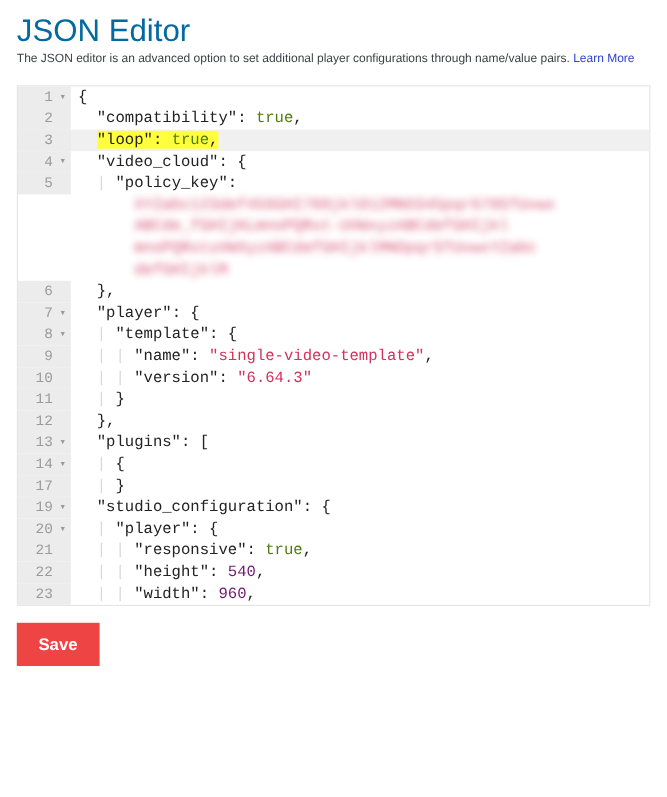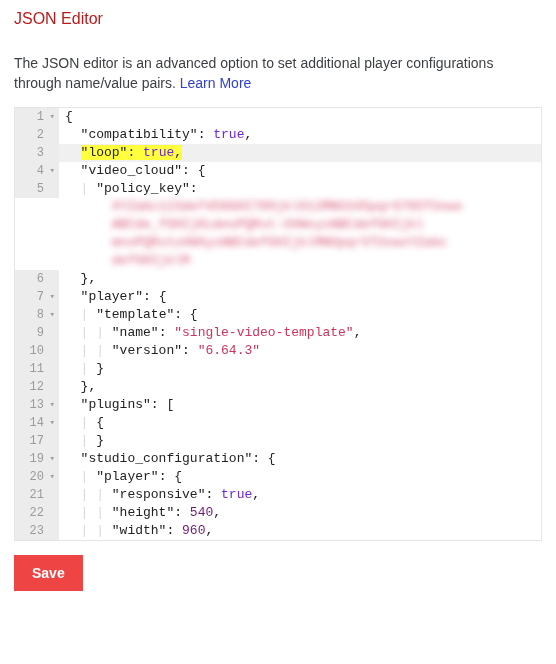--- a/index.html
+++ b/index.html
@@ -5,27 +5,27 @@
   * { box-sizing: border-box; margin: 0; padding: 0; }
   body {
     font-family: -apple-system, BlinkMacSystemFont, "Segoe UI", Arial, sans-serif;
     background: #fff;
     width: 556px;
     height: 664px;
     overflow: hidden;
     padding: 10px 14px;
   }
   .title {
-    font-size: 16px;
+    font-size: 26px;
     font-weight: 400;
-    color: #b91c1c;
-    margin-bottom: 26px;
+    color: #0369a1;
+    margin-bottom: 2px;
   }
   .desc {
-    font-size: 14px;
+    font-size: 10px;
     color: #3c3f44;
     line-height: 1.4;
     margin-bottom: 14px;
   }
   .learn-more {
     color: #2f3fcf;
     text-decoration: none;
   }
   .editor {
     border: 1px solid #e6e6e6;
@@ -62,21 +62,21 @@
     display: inline-block;
   }
   .code {
     padding-left: 6px;
     white-space: pre;
     color: #222;
   }
   .guide { color: #d8d8d8; }
   .key { color: #222; }
   .str { color: #d0335b; }
-  .bool { color: #6d28d9; }
+  .bool { color: #4d7c0f; }
   .num { color: #701a75; }
   .punc { color: #222; }
   .hl { background: #ffff3d; }
   .blur {
     filter: blur(3px);
     opacity: 0.85;
   }
   .save {
     margin-top: 14px;
     background: #ef4444;

